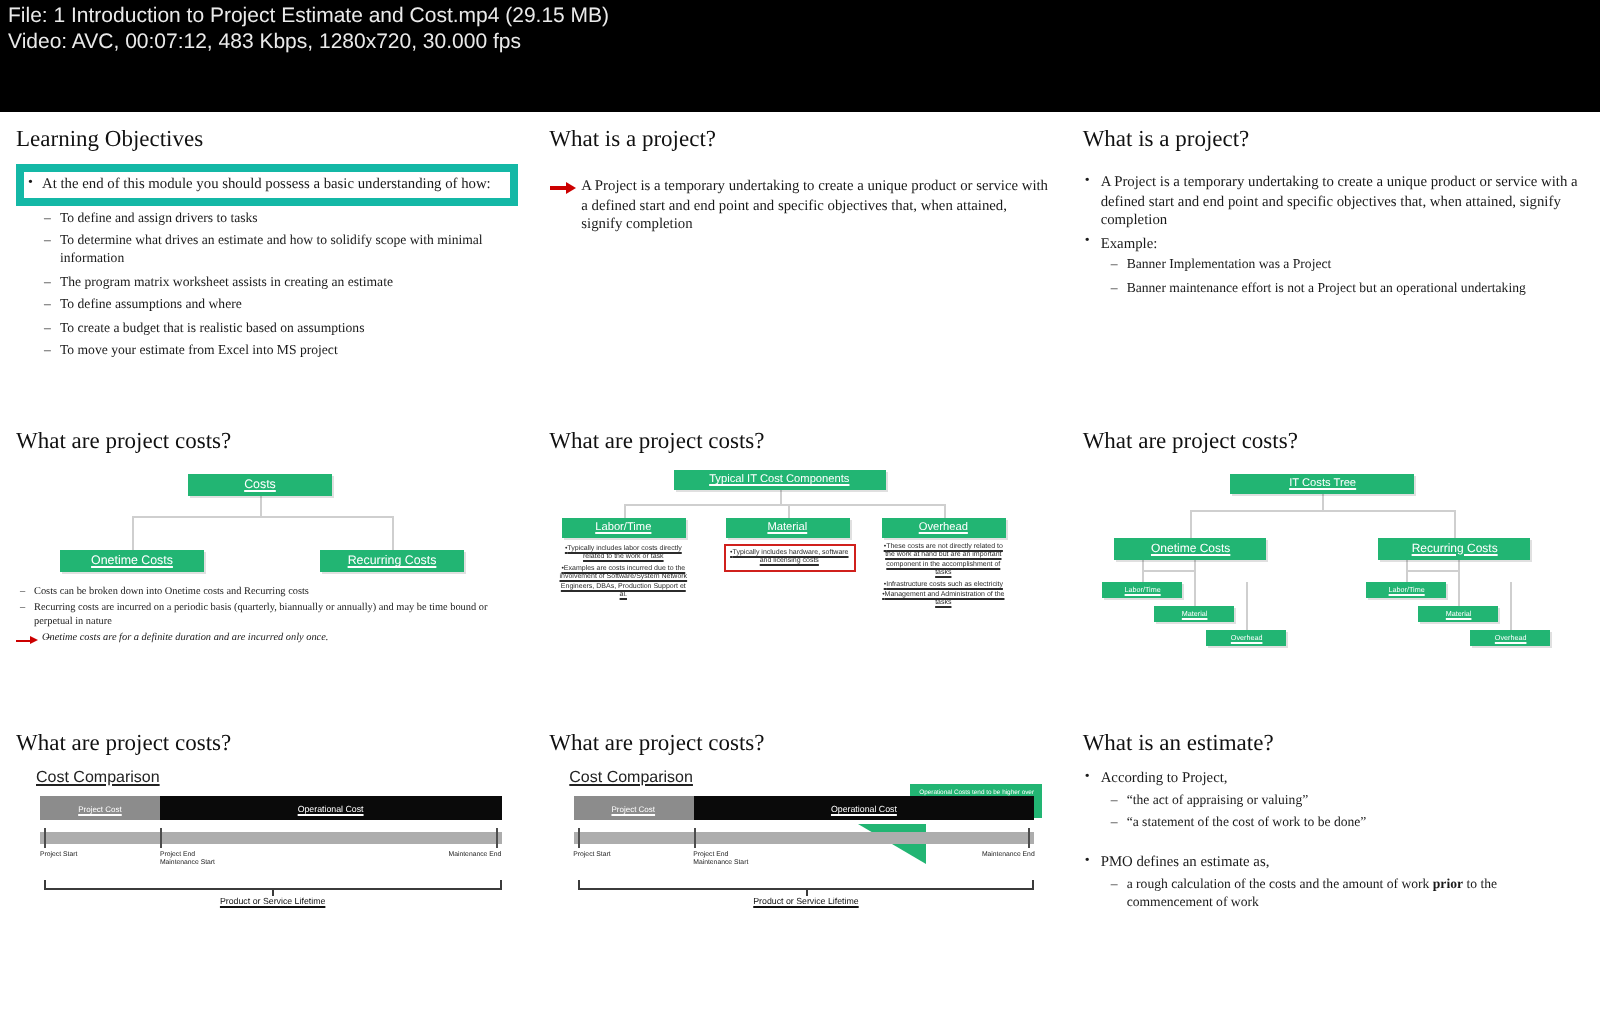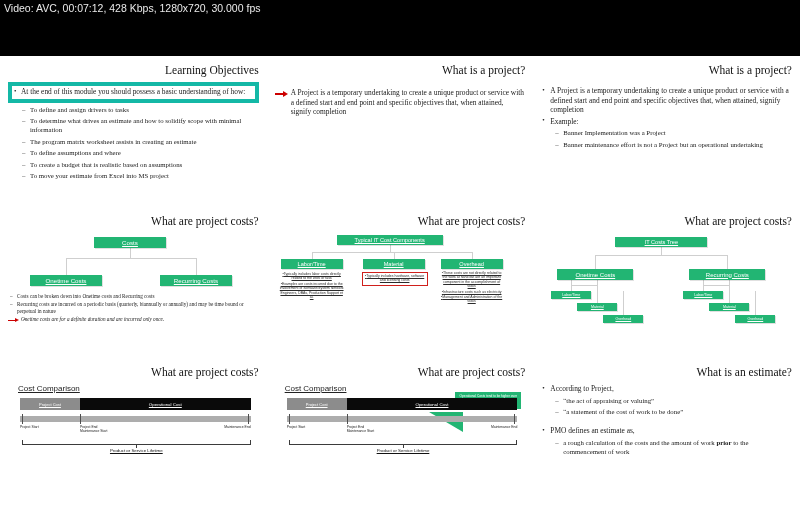--- a/index.html
+++ b/index.html
@@ -34,21 +34,21 @@
   .slide {
     position: relative; background: #fff; overflow: hidden;
     padding: 4px 8px;
   }
   .slide .wm {
     position: absolute; right: 6px; bottom: 4px;
     font-size: 4px; color: #f0f0f0; letter-spacing: .4px;
   }
   .stitle {
     font-family: "Liberation Serif", serif;
-    font-size: 11.5px; color: #111; text-align: right;
+    font-size: 11.5px; color: #111; text-align: left;
     margin-top: 4px; margin-bottom: 6px; font-weight: normal;
   }
 
   
   .body { font-family: "Liberation Serif", serif; color: #1a1a1a; }
   ul.l1 { list-style: none; }
   ul.l1 > li {
     position: relative; padding-left: 9px;
     font-size: 7.4px; line-height: 9.6px; margin-bottom: 2px;
   }
@@ -201,21 +201,22 @@
     border-top: 20px solid #22b573;
     right: 62px; top: 28px;
   }
 </style>
 </head>
 <body>
 
 <div id="app">
 
   <div class="header">
-    <div class="meta">Video: AVC, 00:07:12, 428 Kbps, 1280x720, 30.000 fps</div>
+    <div class="meta">File: 1  Introduction to Project Estimate and Cost.mp4 (29.15 MB)</div>
+    <div class="meta">Video: AVC, 00:07:12, 483 Kbps, 1280x720, 30.000 fps</div>
   </div>
 
   <div class="sheet">
 
     <div class="slide">
       <div class="stitle">Learning Objectives</div>
       <div class="body">
         <div class="redbox">
           <div class="t">At the end of this module you should possess a basic understanding of how:</div>
         </div>

